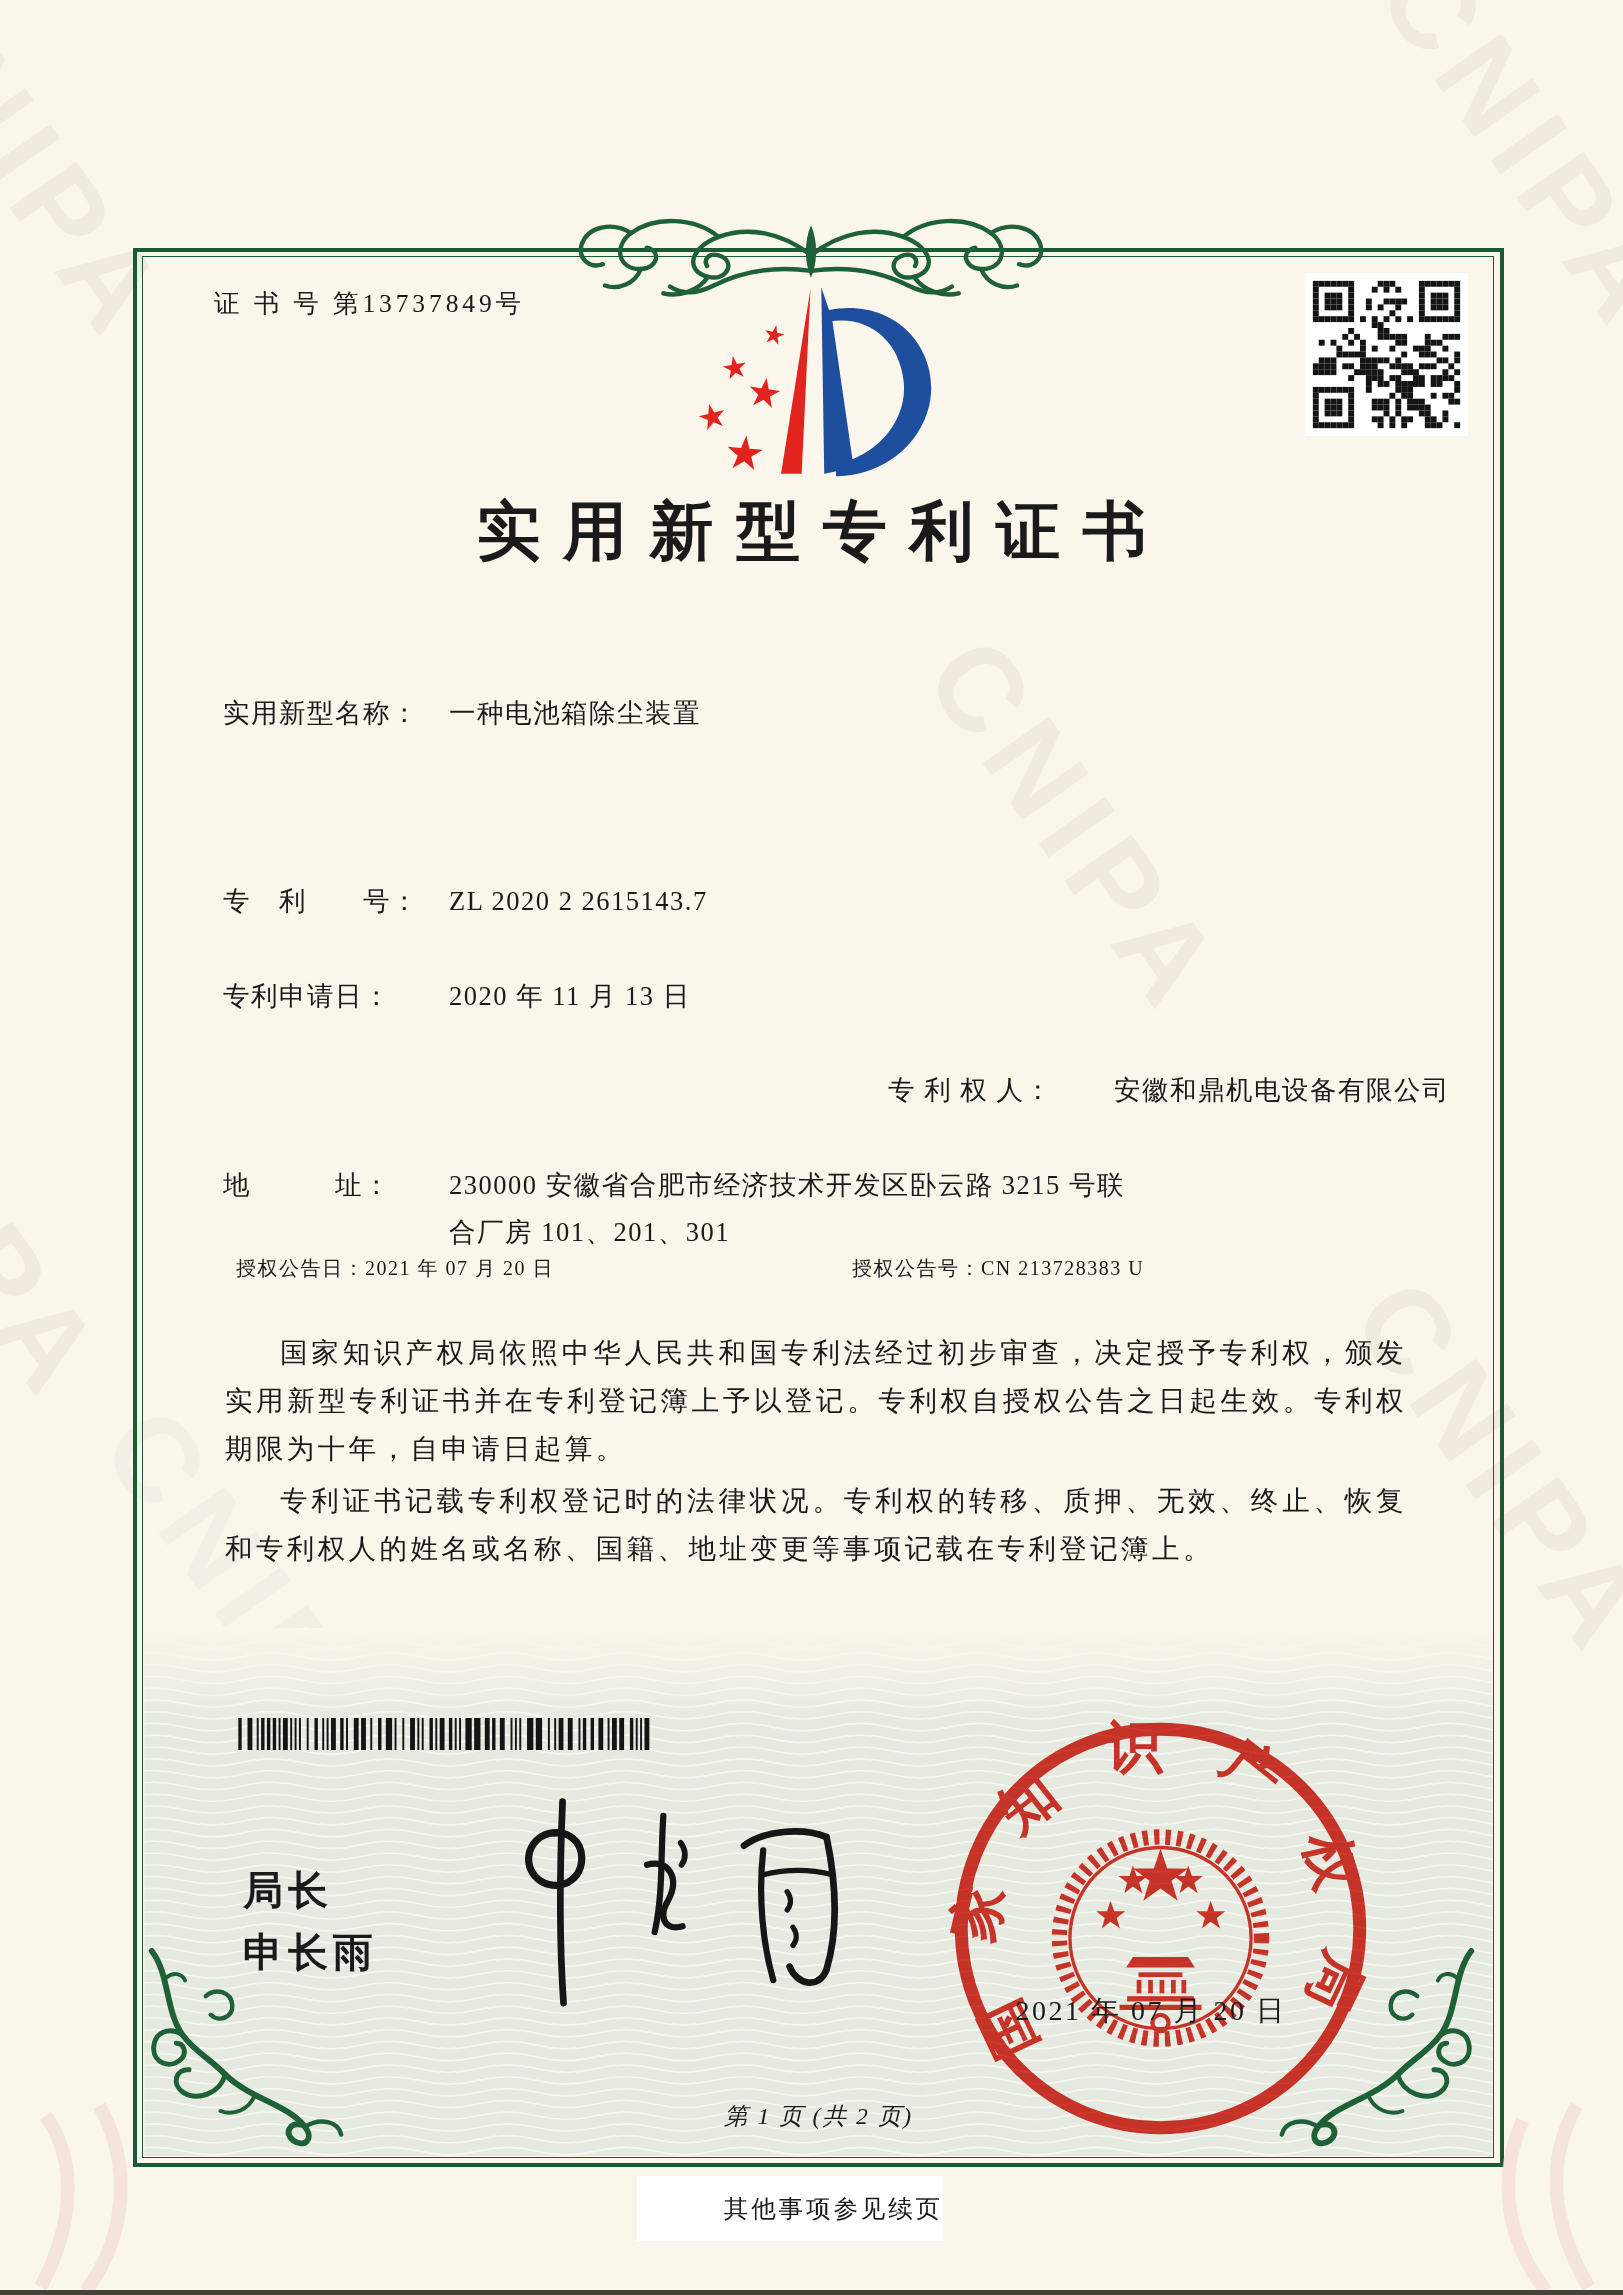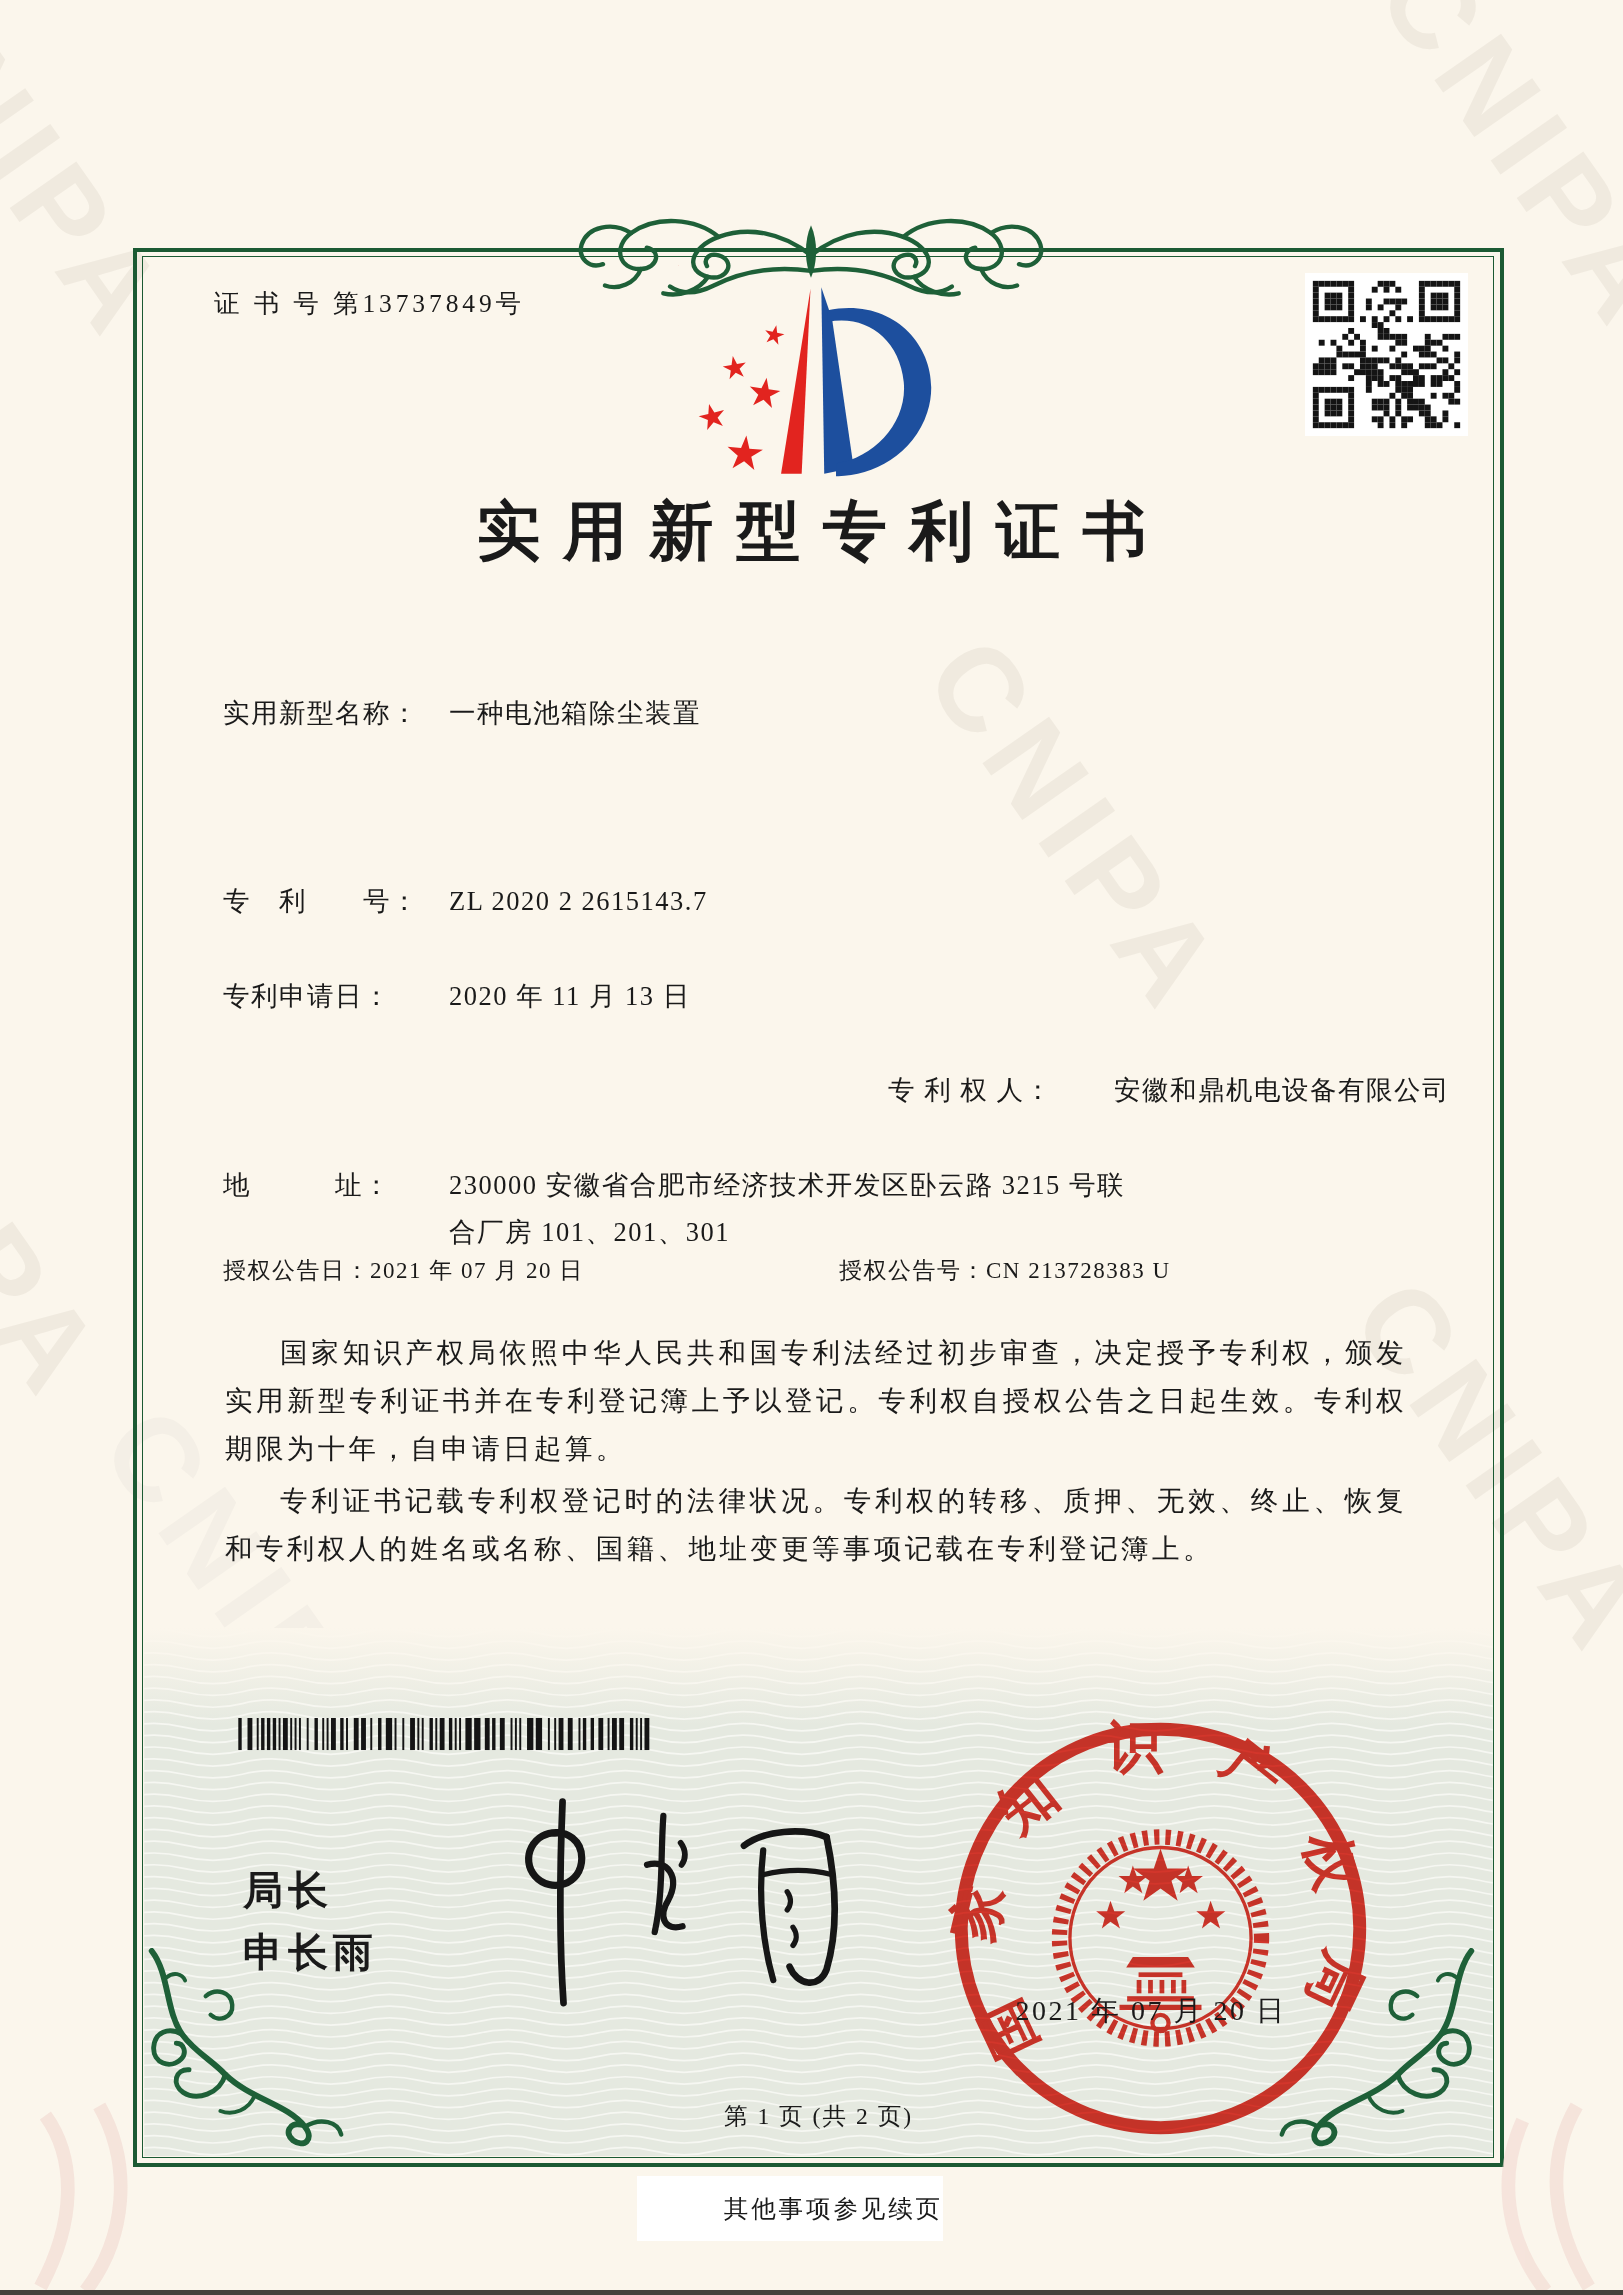--- a/index.html
+++ b/index.html
@@ -50,40 +50,40 @@
     box-sizing:border-box;white-space:nowrap;
   }
   .field-row{
     left:223px;width:1227px;
     font-size:26.5px;letter-spacing:1.5px;line-height:34px;
     display:flex;align-items:flex-start;
   }
   .field-label{flex:none;width:226px;white-space:nowrap;}
   .field-value{flex:none;white-space:nowrap;}
   .field-value.wrap{white-space:normal;width:697px;line-height:47px;margin-top:-6.4px;}
-  .grant-row{left:223px;width:1256px;font-size:23px;letter-spacing:1.5px;display:flex;}
+  .grant-row{left:236px;width:1256px;font-size:20px;letter-spacing:1.5px;display:flex;}
   .grant-cell-a{flex:none;width:616px;white-space:nowrap;}
   .grant-cell-b{flex:none;white-space:nowrap;}
   .paras{
     left:221px;top:1325px;width:1190px;
     font-size:27.5px;letter-spacing:3.4px;line-height:48px;
     text-align:justify;
   }
   .paras p{margin:4px;text-indent:2em;}
   .signer{
     font-family:Liberation Serif, serif;
     font-weight:700;font-size:40px;letter-spacing:4.9px;white-space:nowrap;text-align:right;
   }
   .seal-date{
     left:945px;top:1992px;width:412px;text-align:center;
     font-size:28px;letter-spacing:2.5px;white-space:nowrap;z-index:30;
   }
   .page-num{
     left:144px;top:2100px;width:1349px;text-align:center;
-    font-size:23.6px;letter-spacing:2px;z-index:5;
+    font-size:23.6px;letter-spacing:2px;z-index:5;font-style:italic;
   }
   .cont-note{
     left:637px;top:2176px;width:306px;height:65px;
     background:#ffffff;text-align:right;line-height:65px;
     font-size:24.5px;letter-spacing:2.9px;z-index:6;
   }
   .bottom-strip{left:0;bottom:0;width:1623px;height:4.9px;background:#45423d;z-index:40;}
   svg{display:block;}
   .seal-svg{mix-blend-mode:multiply;z-index:20;}
 </style>

